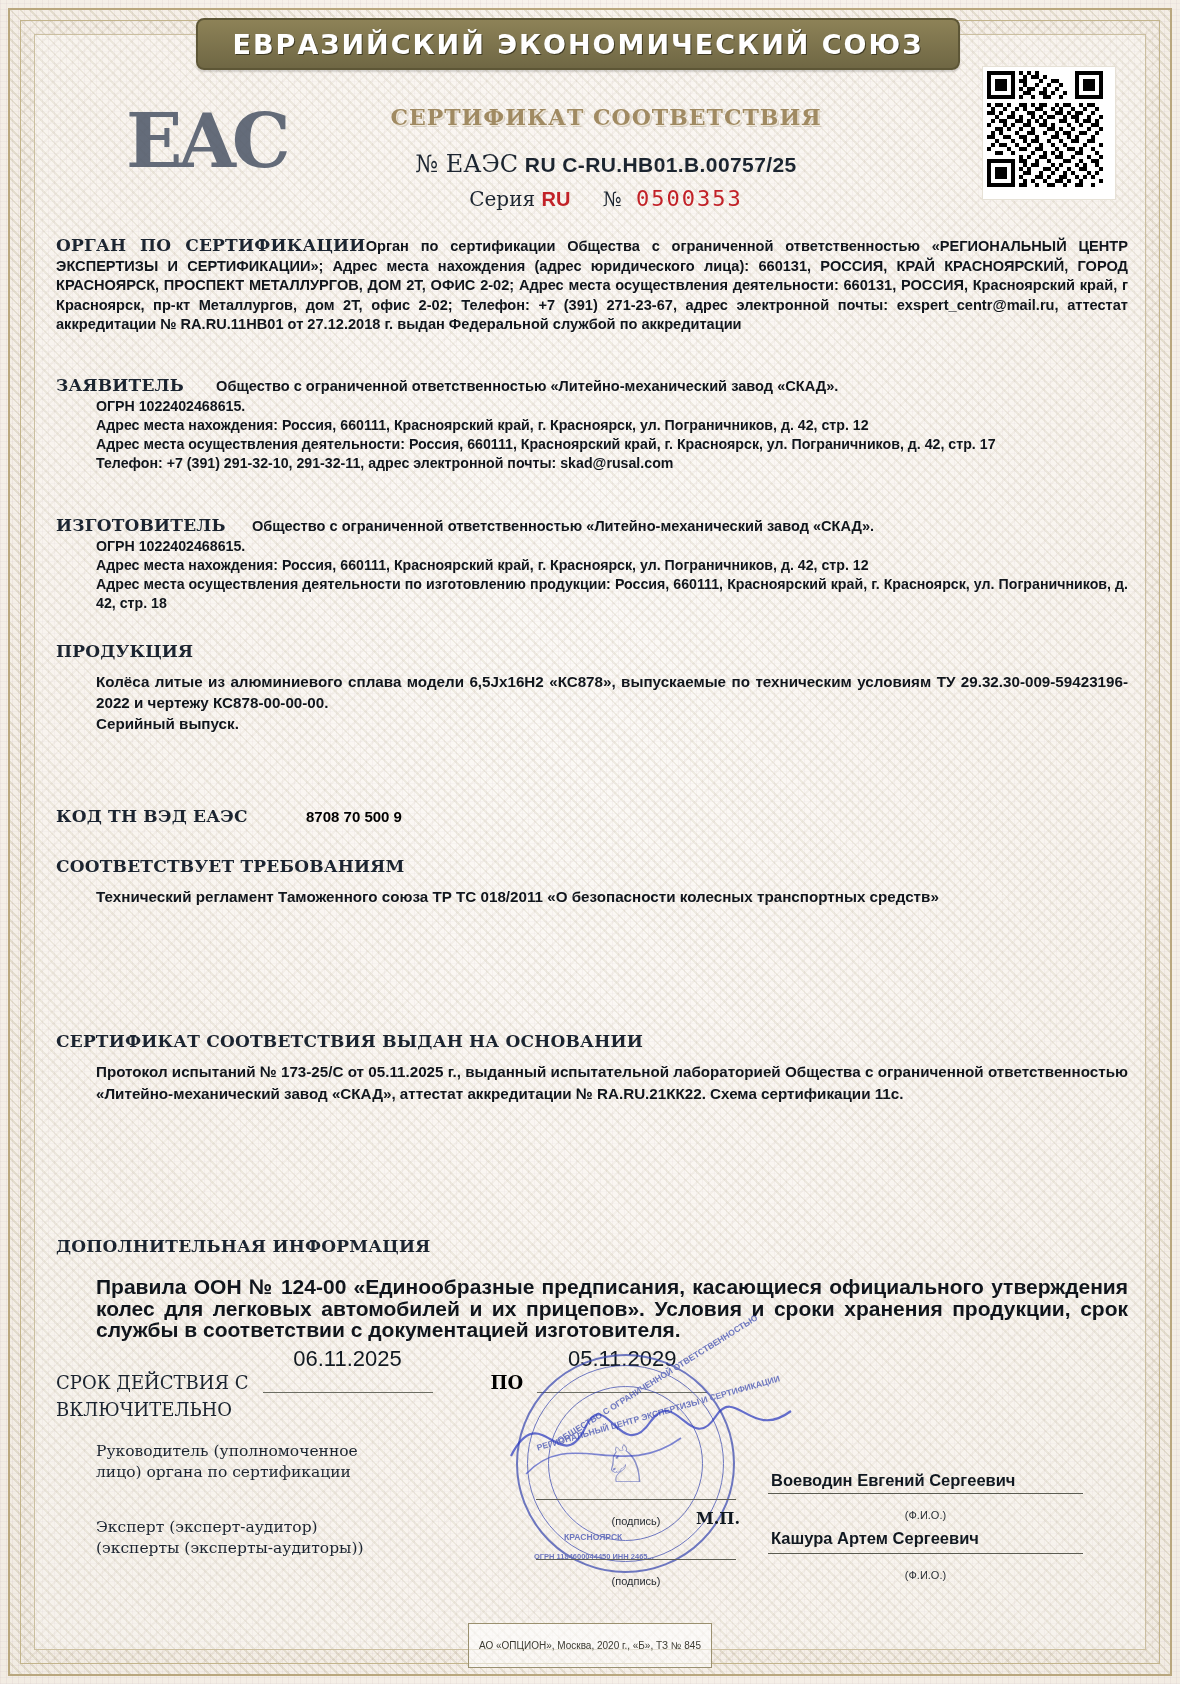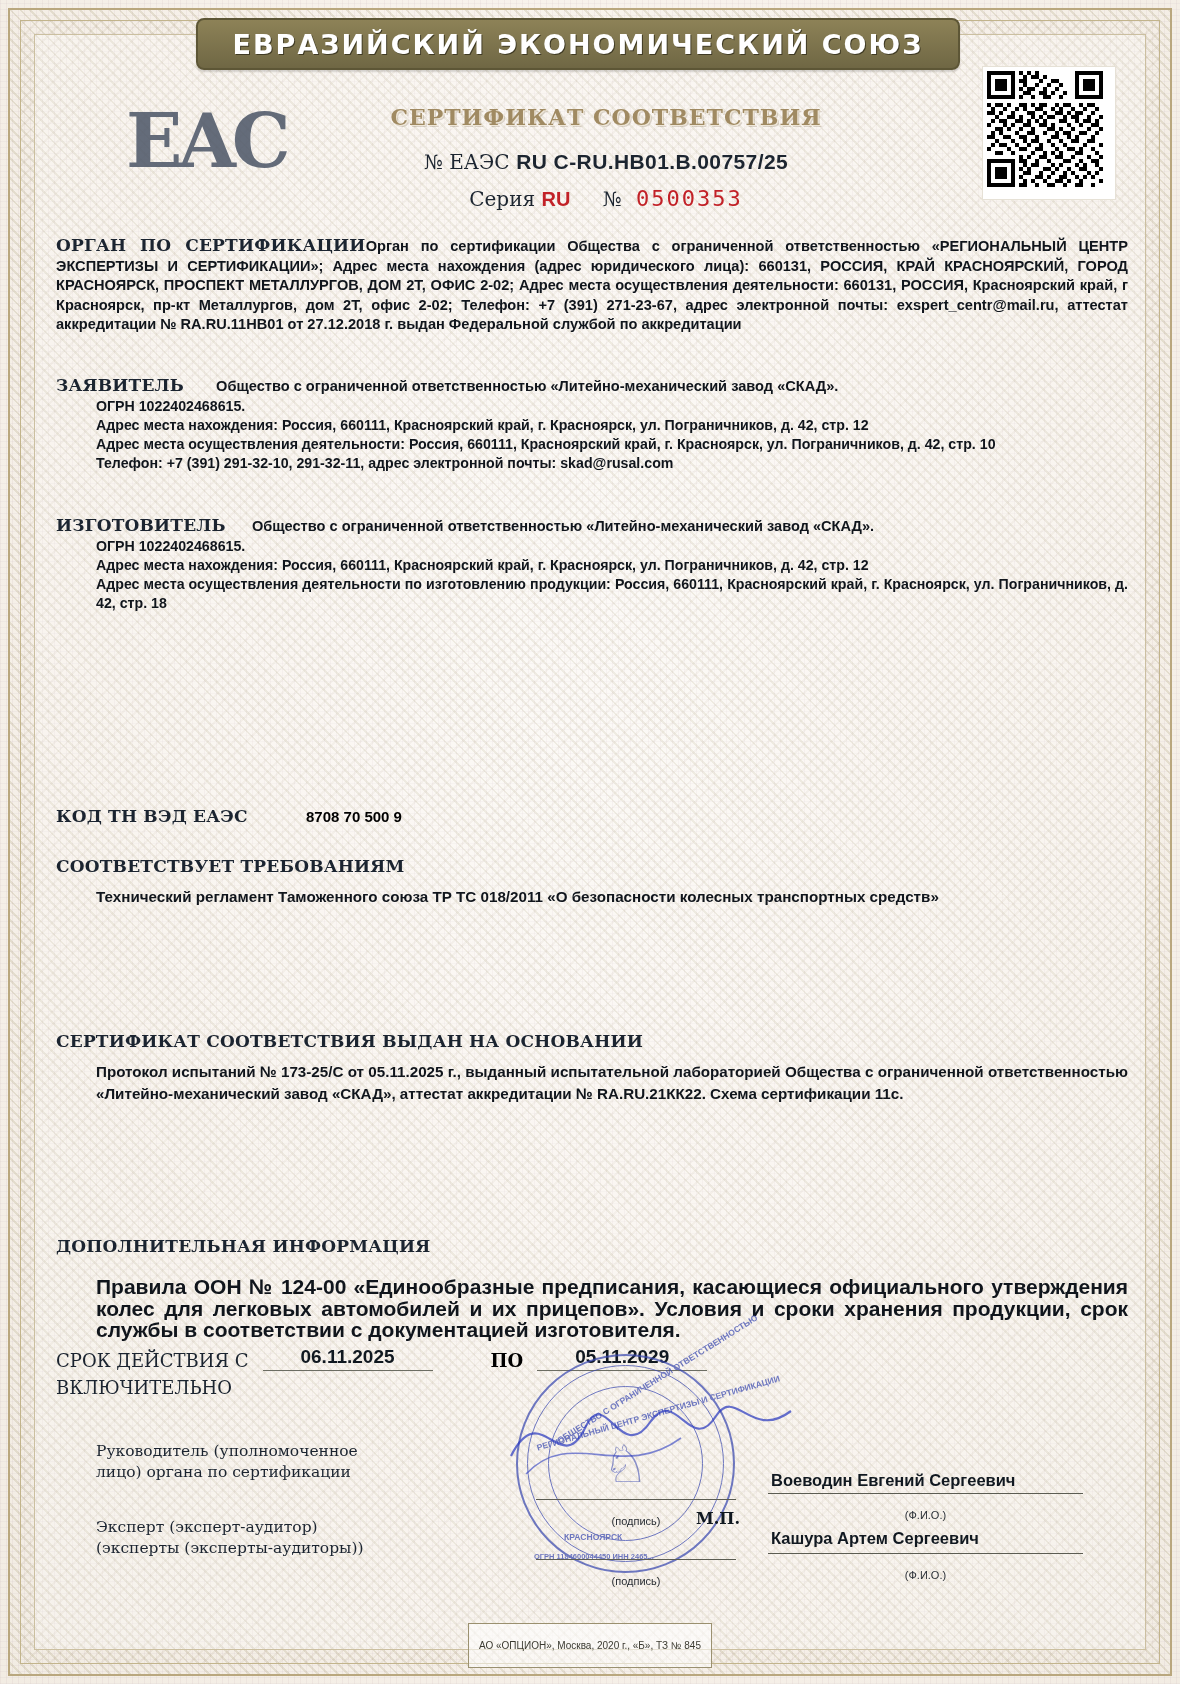--- a/index.html
+++ b/index.html
@@ -73,21 +73,21 @@
     position:absolute;left:210px;top:58px;width:700px;text-align:center;
     font-family:"DejaVu Serif", serif;font-weight:bold;font-size:22px;
     letter-spacing:1px;
     color:#a08a62;
     text-shadow:1px 1px 0 #efe7d8, 2px 2px 0 rgba(120,100,70,.25);
   }
   .num-line{
     position:absolute;left:210px;top:104px;width:700px;text-align:center;
     font-family:"DejaVu Serif", serif;font-size:21px;color:#1c2530;
   }
-  .num-line .lbl{font-size:20px}
+  .num-line .lbl{font-size:24px}
   .num-line b{font-family:"Liberation Sans",sans-serif;font-size:21px;letter-spacing:.4px}
   .ser-line{
     position:absolute;left:210px;top:140px;width:700px;text-align:center;
     font-family:"DejaVu Serif", serif;font-size:20px;color:#1c2530;
   }
   .ser-line .ru{color:#c22127;font-weight:bold;font-family:"Liberation Sans",sans-serif}
   .ser-line .no{margin-left:26px;color:#1c2530;}
   .ser-line .serial{color:#c22127;font-family:"DejaVu Sans Mono", monospace;font-size:22px;letter-spacing:2px;margin-left:8px;}
 
   
@@ -105,22 +105,22 @@
 
   .kod-row{display:flex;align-items:baseline;}
   .kod-row .hd{width:250px;}
   .kod-row .val{font-weight:bold;font-size:15px;font-family:"Liberation Sans",sans-serif;}
 
   
   .valid{position:absolute;left:10px;top:1300px;right:6px;}
   .valid .line1{display:flex;align-items:flex-end;}
   .valid .hd2{font-family:"DejaVu Serif",serif;font-weight:normal;font-size:18px;color:#1b2430;}
   .date{
-    font-family:"Liberation Sans",sans-serif;font-weight:bold;font-size:19px;color:#101820;
-    border-bottom:1px solid #6c6d63;padding:0 10px 2px 10px;min-width:150px;text-align:center;
+    font-family:"Liberation Sans",sans-serif;font-weight:normal;font-size:22px;color:#101820;
+    border-bottom:1px solid #6c6d63;padding:0 10px 20px 10px;min-width:150px;text-align:center;
   }
   .po{margin-left:58px;font-family:"DejaVu Serif",serif;font-weight:bold;font-size:18px;}
 
   
   .sig{position:absolute;left:10px;top:1395px;right:6px;height:140px;}
   .sig .role{
     font-family:"DejaVu Serif",serif;font-size:15.5px;color:#1b2430;line-height:21px;
     padding-left:40px;
   }
   .sigline{
@@ -421,34 +421,40 @@
       </div>
     </div>
 
     <div class="block" style="top:330px;">
       <div class="txt">
         <span class="hd">ЗАЯВИТЕЛЬ</span>
         <span style="padding-left:28px">Общество с ограниченной ответственностью «Литейно-механический завод «СКАД».</span>
       </div>
       <div class="txt small" style="padding-left:40px">ОГРН 1022402468615.</div>
       <div class="txt small jst" style="padding-left:40px">Адрес места нахождения: Россия, 660111, Красноярский край, г. Красноярск, ул. Пограничников, д. 42, стр. 12</div>
-      <div class="txt small jst" style="padding-left:40px">Адрес места осуществления деятельности: Россия, 660111, Красноярский край, г. Красноярск, ул. Пограничников, д. 42, стр. 10</div>
+      <div class="txt small jst" style="padding-left:40px">Адрес места осуществления деятельности: Россия, 660111, Красноярский край, г. Красноярск, ул. Пограничников, д. 42, стр. 17</div>
       <div class="txt small jst" style="padding-left:40px">Телефон: +7 (391) 291-32-10, 291-32-11, адрес электронной почты: skad@rusal.com</div>
     </div>
 
     <div class="block" style="top:470px;">
       <div class="txt">
         <span class="hd">ИЗГОТОВИТЕЛЬ</span>
         <span style="padding-left:22px">Общество с ограниченной ответственностью «Литейно-механический завод «СКАД».</span>
       </div>
       <div class="txt small" style="padding-left:40px">ОГРН 1022402468615.</div>
       <div class="txt small jst" style="padding-left:40px">Адрес места нахождения: Россия, 660111, Красноярский край, г. Красноярск, ул. Пограничников, д. 42, стр. 12</div>
       <div class="txt small jst" style="padding-left:40px">Адрес места осуществления деятельности по изготовлению продукции: Россия, 660111, Красноярский край, г. Красноярск, ул. Пограничников, д. 42, стр. 18</div>
     </div>
 
+    <div class="block" style="top:595px;">
+      <div class="hd">ПРОДУКЦИЯ</div>
+      <div class="prod-gap"></div>
+      <div class="txt jst" style="padding-left:40px;font-size:15.2px;line-height:21px">Колёса литые из алюминиевого сплава модели 6,5Jx16H2 «КС878», выпускаемые по техническим условиям ТУ 29.32.30-009-59423196-2022 и чертежу КС878-00-00-00.</div>
+      <div class="txt" style="padding-left:40px;font-size:15.2px;line-height:21px">Серийный выпуск.</div>
+    </div>
 
     <div class="block" style="top:760px;">
       <div class="kod-row">
         <span class="hd">КОД ТН ВЭД ЕАЭС</span>
         <span class="val">8708 70 500 9</span>
       </div>
     </div>
 
     <div class="block" style="top:810px;">
       <div class="hd">СООТВЕТСТВУЕТ ТРЕБОВАНИЯМ</div>

